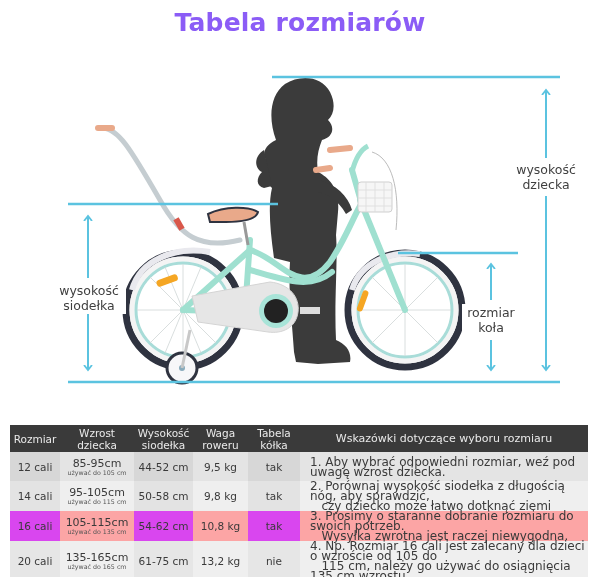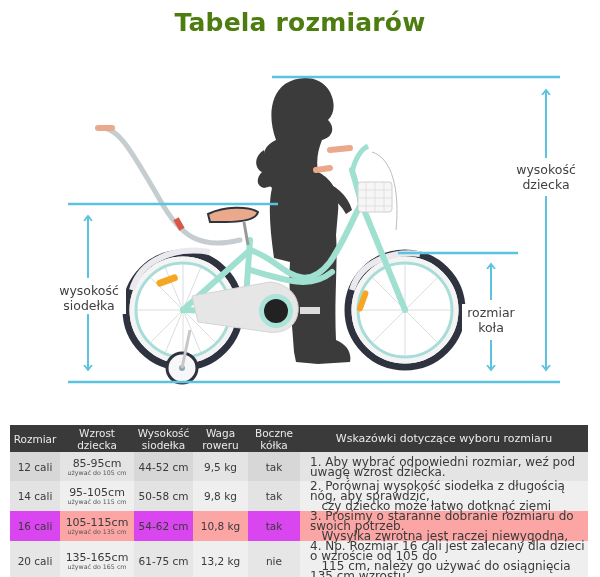--- a/index.html
+++ b/index.html
@@ -1,18 +1,18 @@
 <!DOCTYPE html>
 <html><head>
 <meta charset="utf-8">
 <style>
   * { margin:0; padding:0; box-sizing:border-box; }
   html, body { width:600px; height:577px; background:#ffffff; overflow:hidden; }
   body { position:relative; font-family:"DejaVu Sans", "Liberation Sans", sans-serif; color:#3b3b3b; }
-  .title { position:absolute; left:0; top:8px; width:600px; text-align:center; font-size:25px; font-weight:bold; color:#4d7c0f; letter-spacing:0.2px; }
+  .title { position:absolute; left:0; top:8px; width:600px; text-align:center; font-size:25px; font-weight:bold; color:#8b5cf6; letter-spacing:0.2px; }
   .illus { position:absolute; left:0; top:0; width:600px; height:410px; }
   .mlabel { position:absolute; font-size:12.5px; line-height:15px; text-align:center; color:#3f3f3f; background:#fff; padding:1px 0; }
   table.sizes { position:absolute; left:10px; top:425px; width:578px; border-collapse:collapse; table-layout:fixed; }
   table.sizes th { background:#3a3a3a; color:#eaeaea; font-weight:normal; font-size:10.5px; line-height:12px; height:27px; text-align:center; vertical-align:middle; }
   table.sizes td { font-size:10.5px; height:29px; text-align:center; vertical-align:middle; color:#3a3a3a; }
   table.sizes td.tip { text-align:left; font-size:12px; line-height:10px; padding-left:10px; }
   .sub { display:block; font-size:6.3px; line-height:7px; color:#555; }
   .main-h { display:block; font-size:11px; line-height:11px; }
   tr.r0 td { background:#e4e4e4; } tr.r0 td.d { background:#d7d7d7; }
   tr.r1 td { background:#efefef; } tr.r1 td.d { background:#e3e3e3; }
@@ -144,21 +144,21 @@
       <col style="width:55px">
       <col style="width:52px">
       <col style="width:288px">
   </colgroup>
   <thead>
     <tr>
       <th><span>Rozmiar</span></th>
       <th><span>Wzrost</span><br><span>dziecka</span></th>
       <th><span>Wysokość</span><br><span>siodełka</span></th>
       <th><span>Waga</span><br><span>roweru</span></th>
-      <th><span>Boczne</span><br><span>kółka</span></th>
+      <th><span>Tabela</span><br><span>kółka</span></th>
       <th style="font-size:11px;"><span>Wskazówki dotyczące wyboru rozmiaru</span></th>
     </tr>
   </thead>
   <tbody>
     <tr class="r0">
       <td class="d">12 cali</td>
       <td>
           <span class="main-h">85-95cm</span>
           <span class="sub">używać do 105 cm</span>
         </td>

